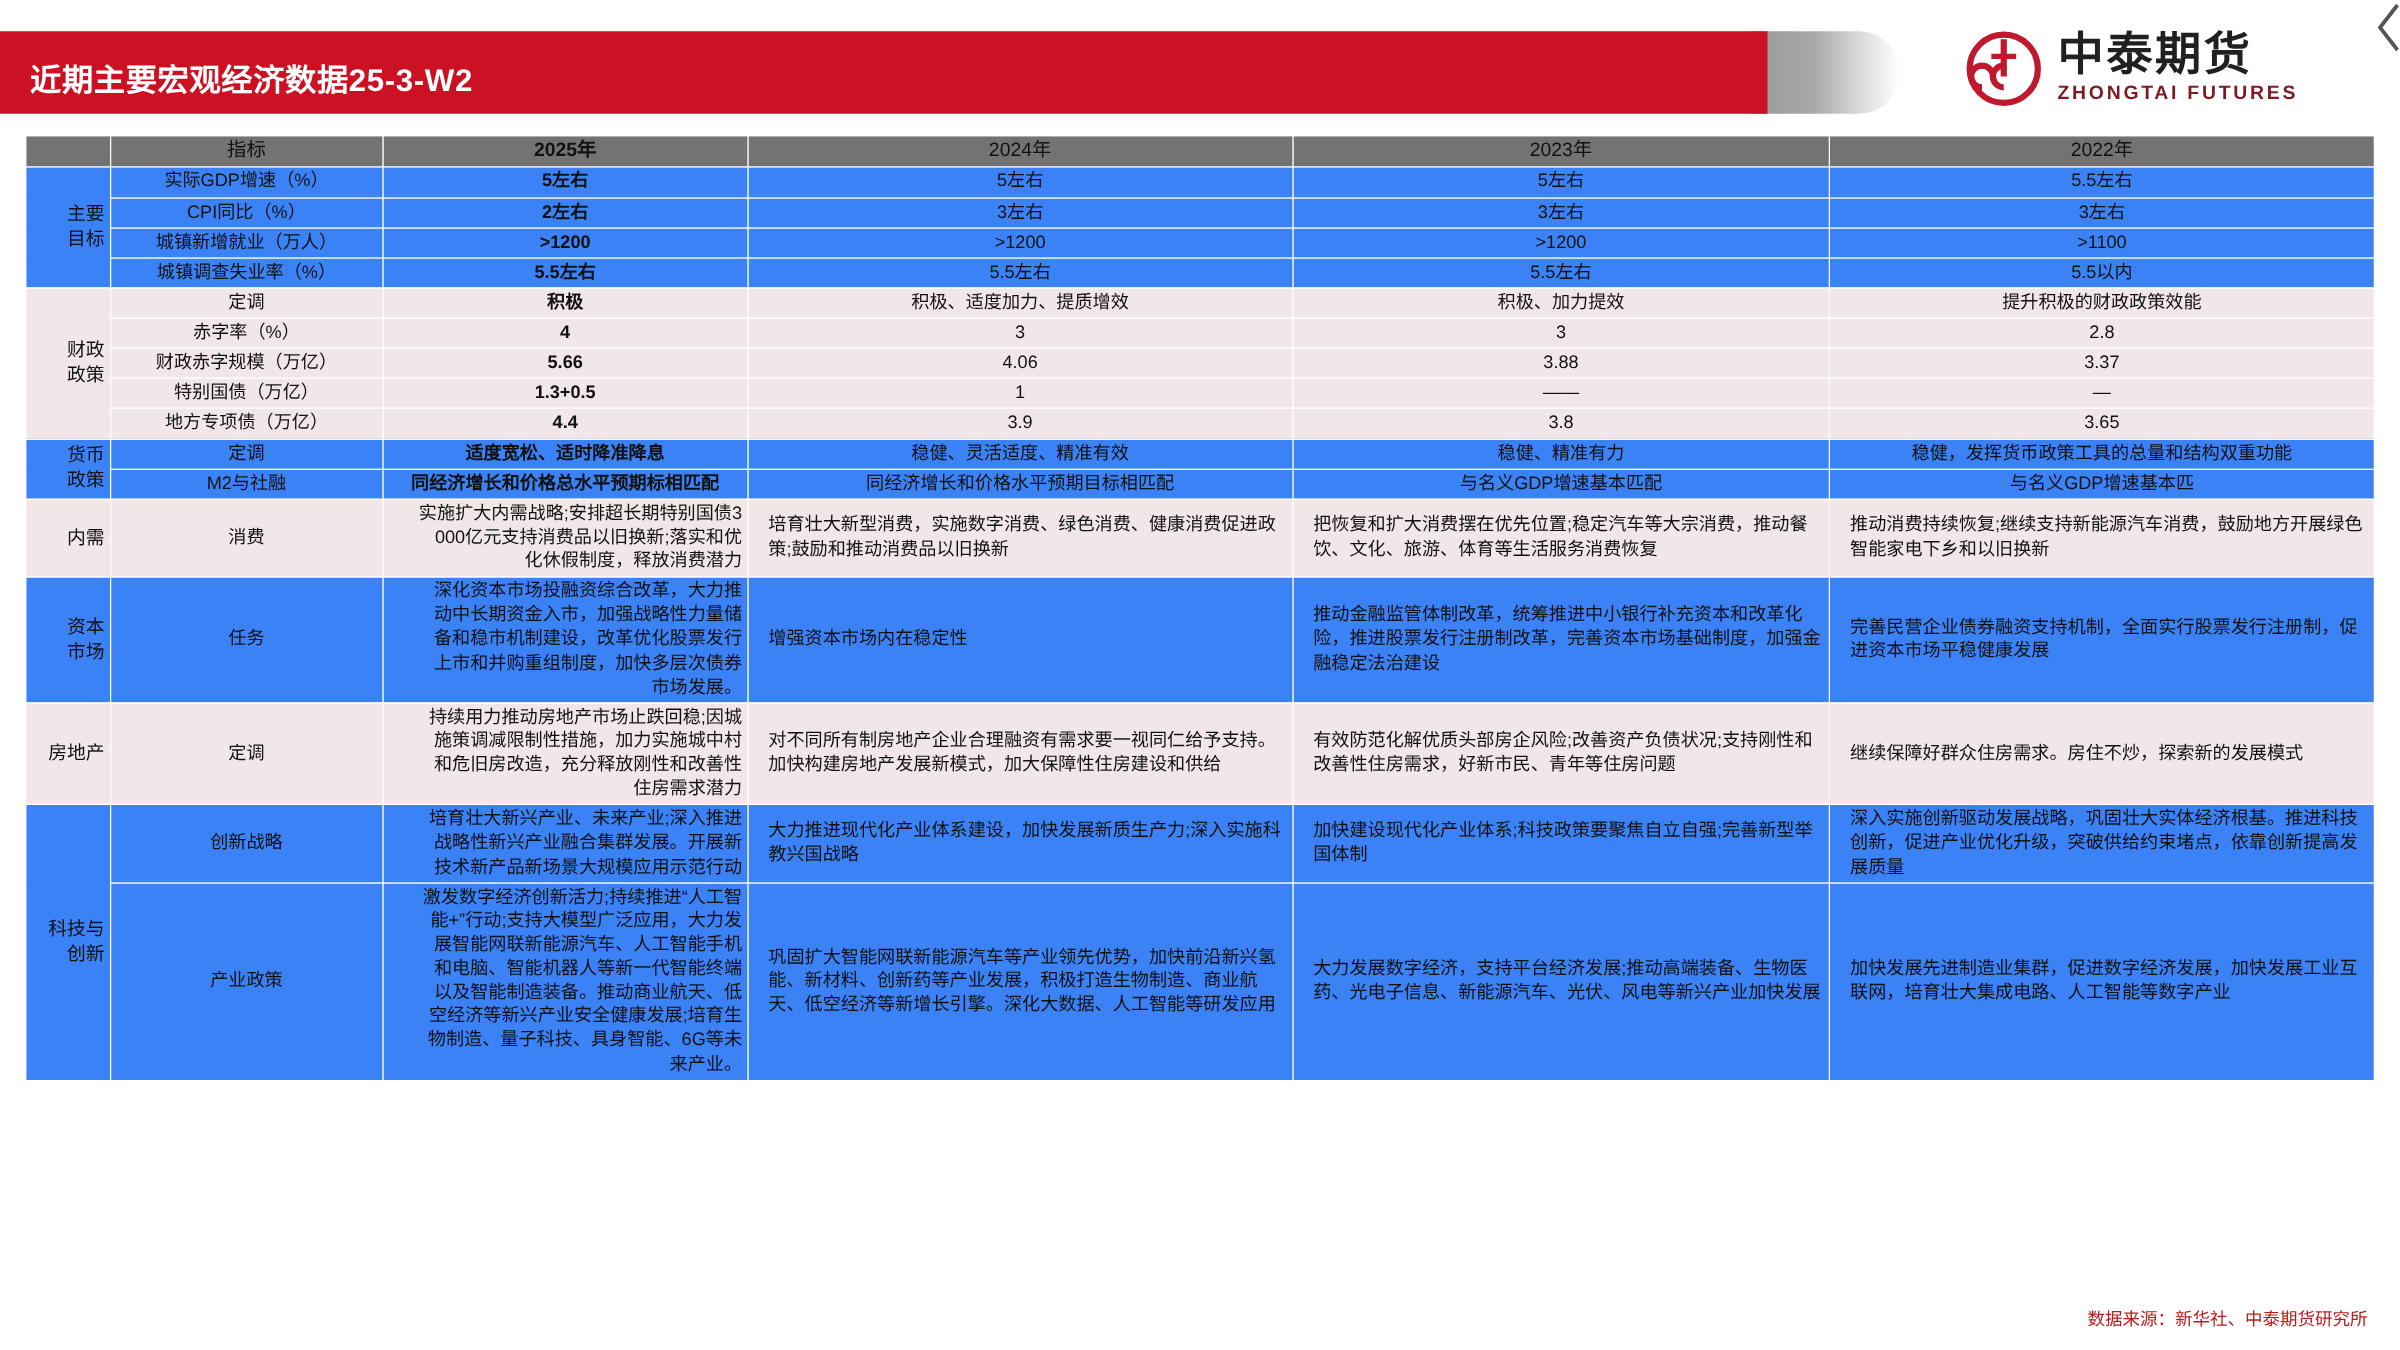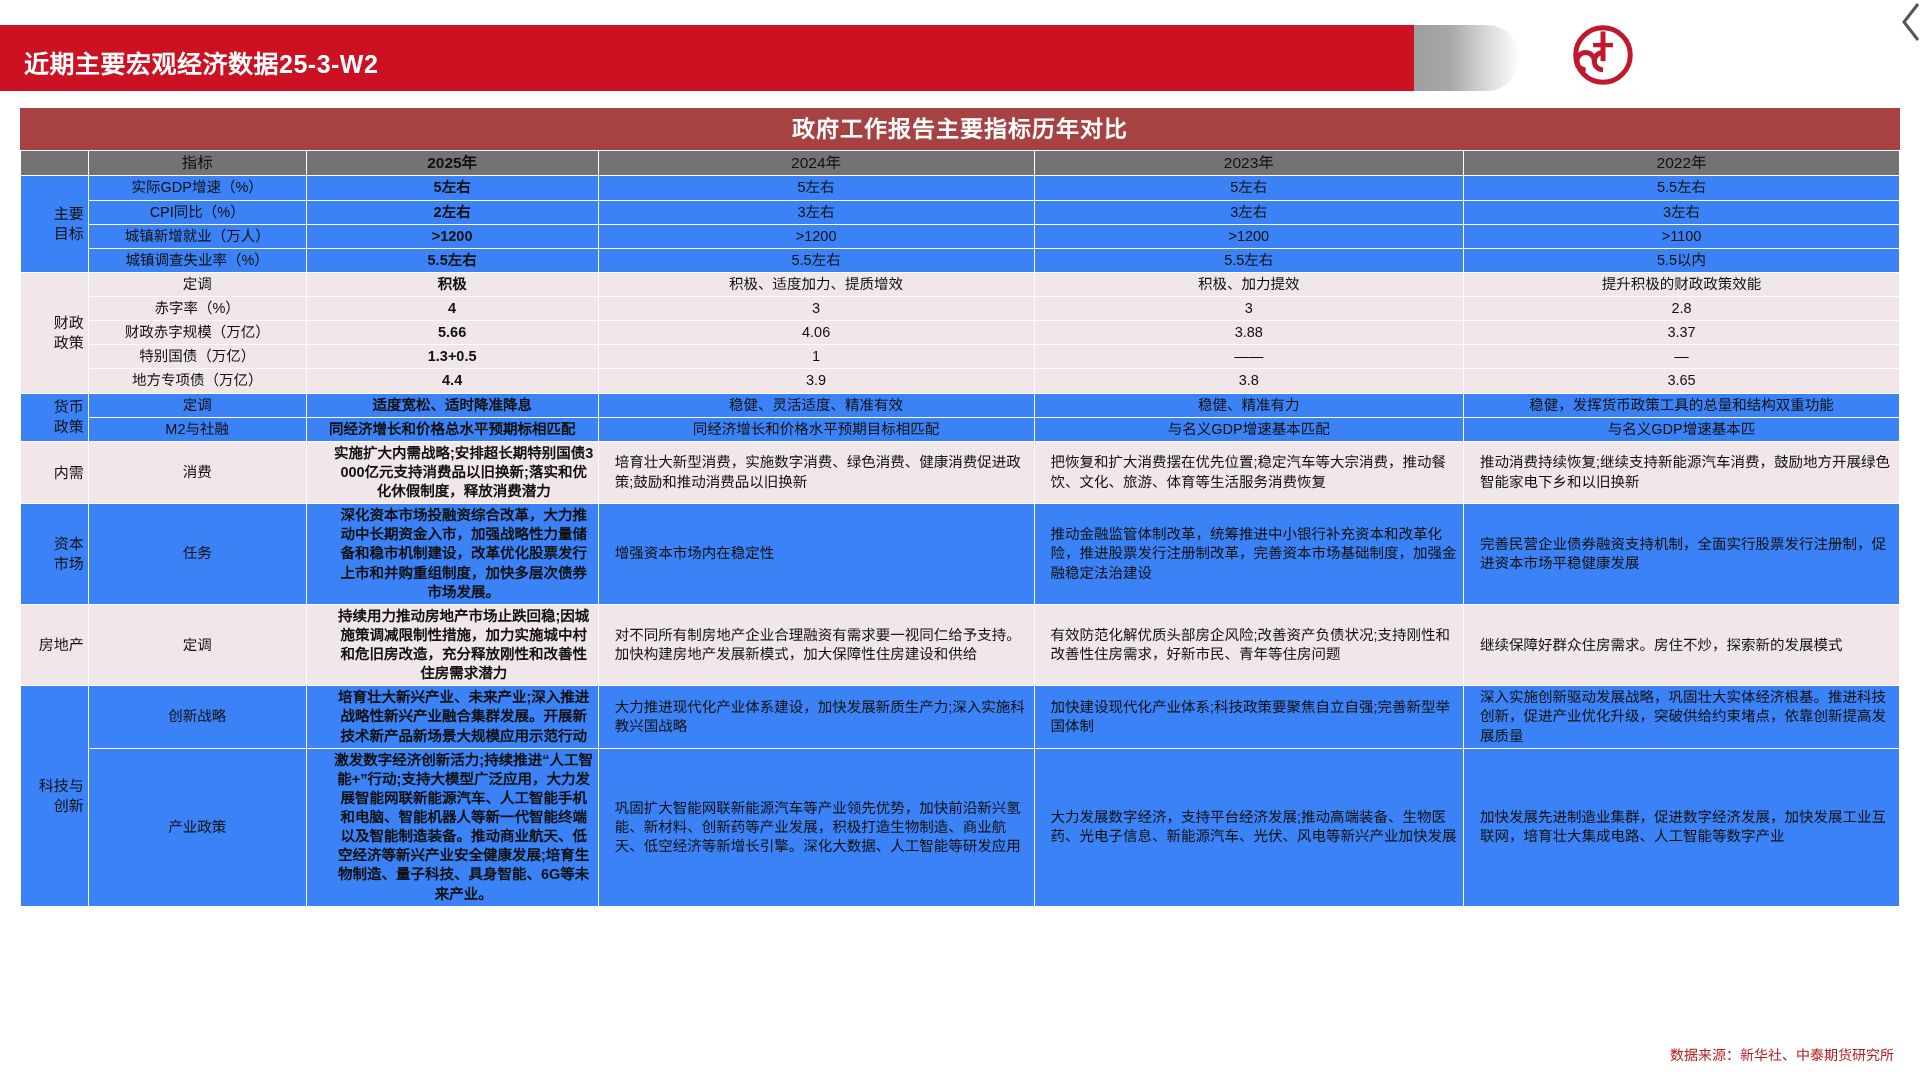--- a/index.html
+++ b/index.html
@@ -82,21 +82,21 @@
   
   .sh-light{background:#3b82f6;}
   .sh-pink{background:#737373;}
   .sh-pink2{background:#f2e7e8;}
 
   .cat{ text-align:right; font-size:15px; }
   .ind{ text-align:center; }
   .val{ text-align:center; }
   .y25{ font-weight:bold; text-align:center;}
   .txt{ text-align:left;padding-left:16px; }
-  .y25txt{ font-weight:bold; text-align:center;padding-left:27px;}
+  .y25txt{ font-weight:normal; text-align:right;padding-left:27px;}
 
   .hdr td{ font-size:15.5px; }
   .hdr .y25{ font-weight:bold;}
 
   
   #source-note{
     position:absolute; right:26px; bottom:16px;
     font-size:14px; color:#b91c1c; white-space:nowrap;
   }
 </style>
@@ -116,24 +116,27 @@
 <div id="logo">
   <span id="logo-mark">
     <svg viewBox="0 0 100 100" width="62" height="62">
       <circle cx="50" cy="50" r="44" fill="none" stroke="#c0182c" stroke-width="8"></circle>
       <path d="M50 12 L50 60" stroke="#c0182c" stroke-width="8" fill="none"></path>
       <path d="M50 46 a14 14 0 1 0 0 28 a14 14 0 1 1 0 -28" fill="none" stroke="#c0182c" stroke-width="8"></path>
       <path d="M36 60 a14 14 0 1 0 -14 14" fill="none" stroke="#c0182c" stroke-width="8"></path>
       <path d="M34 34 h32" stroke="#c0182c" stroke-width="7" fill="none"></path>
     </svg>
   </span>
+  <span id="logo-text">
+    <span id="logo-cn">中泰期货</span>
+    <span id="logo-en">ZHONGTAI FUTURES</span>
+  </span>
 </div>
 
 <div id="table-wrap">
-  <div id="table-title">政府工作报告主要指标历年对比</div>
   <table>
     <colgroup>
       <col class="c-cat">
         <col class="c-ind">
         <col class="c-y25">
       <col class="c-y24">
         <col class="c-y23">
         <col class="c-y22">
     </colgroup>
     <tbody id="tbody">

